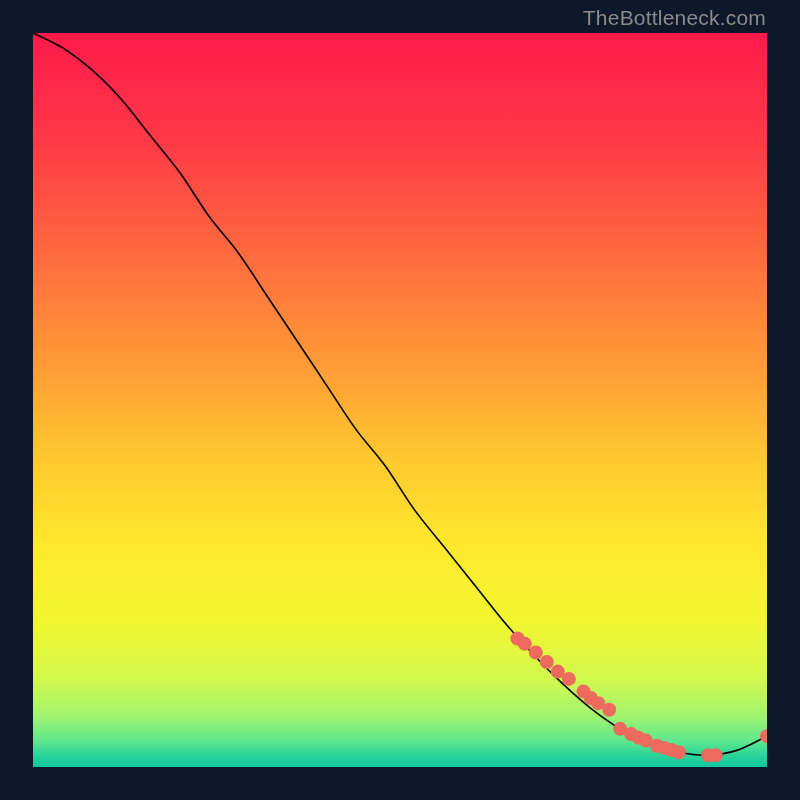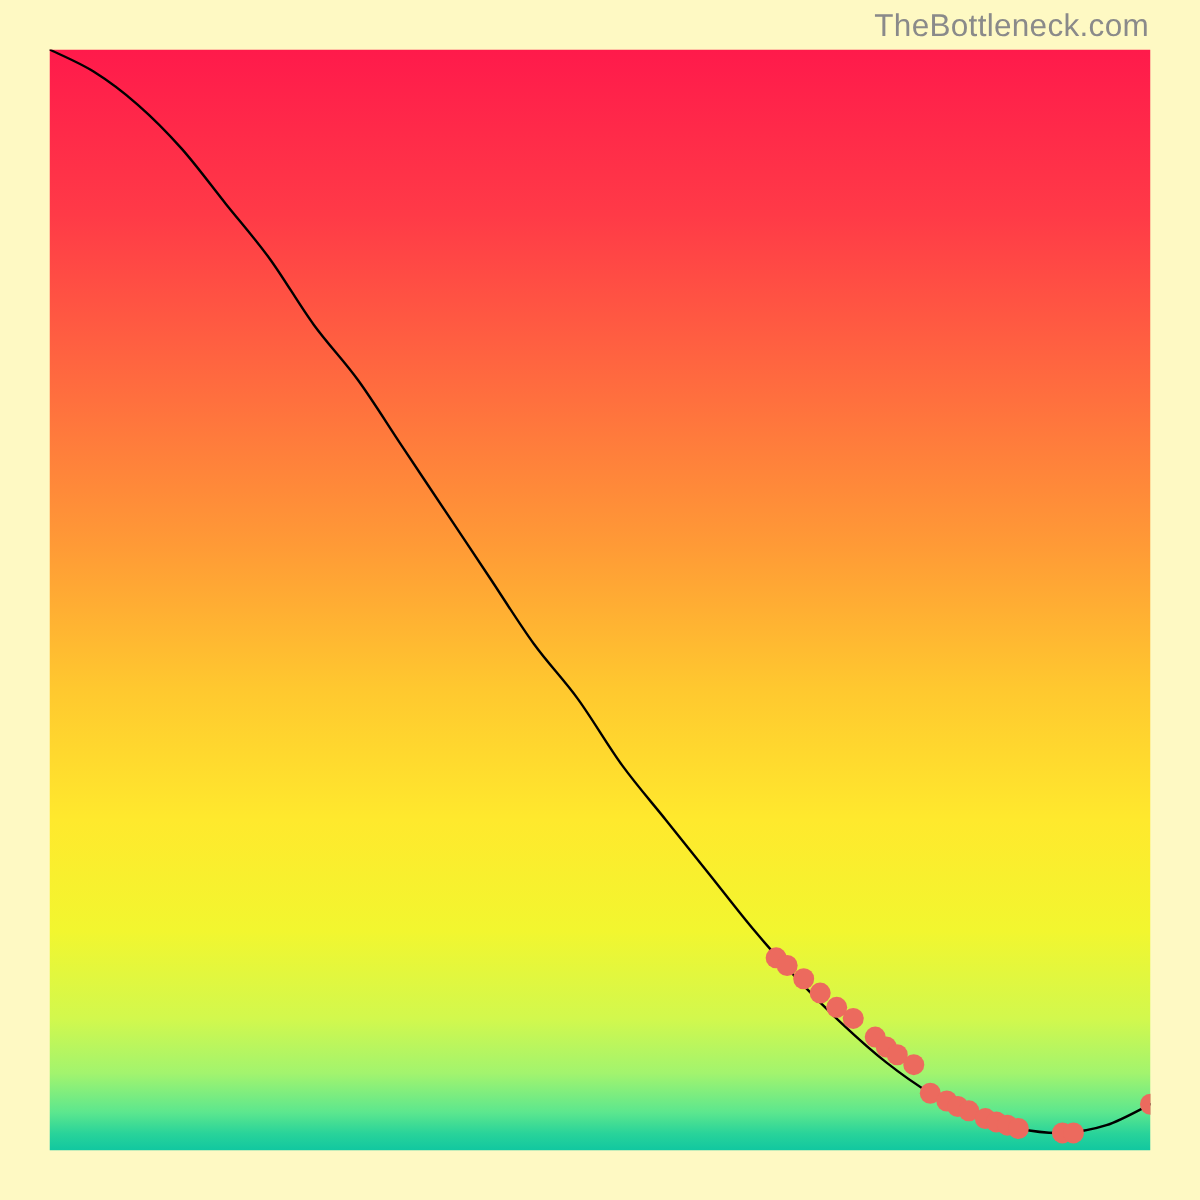--- a/index.html
+++ b/index.html
@@ -8,21 +8,21 @@
     width: 800px;
     height: 800px;
     background: #000;
     overflow: hidden;
     font-family: Arial, Helvetica, sans-serif;
   }
   .stage {
     position: relative;
     width: 800px;
     height: 800px;
-    background: #fef9c3;
+    background: #0f172a;
   }
   .plot {
     position: absolute;
     left: 33px;
     top: 33px;
     width: 734px;
     height: 734px;
   }
   .watermark {
     position: absolute;

